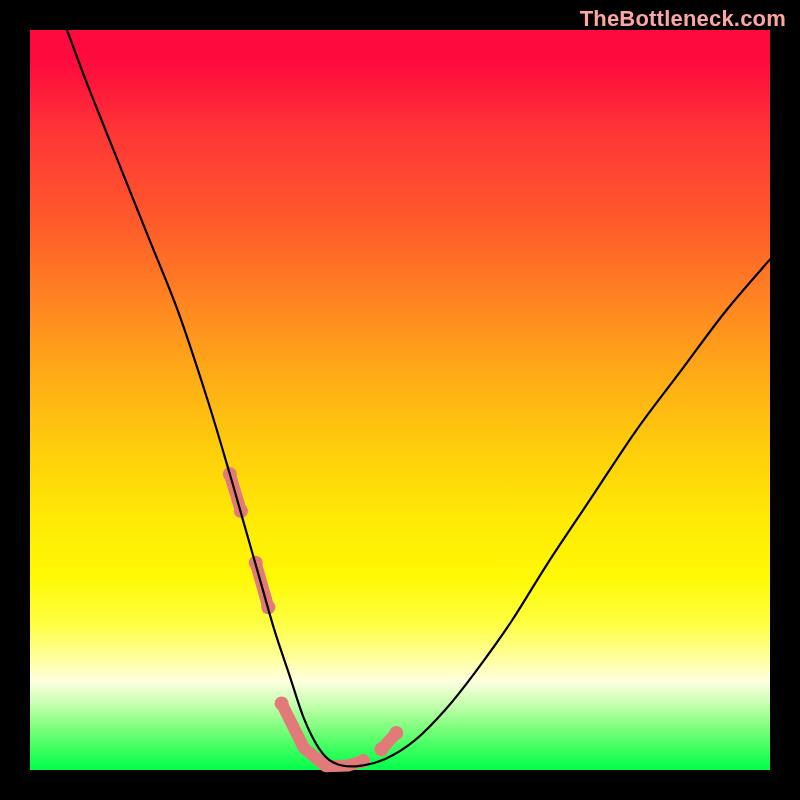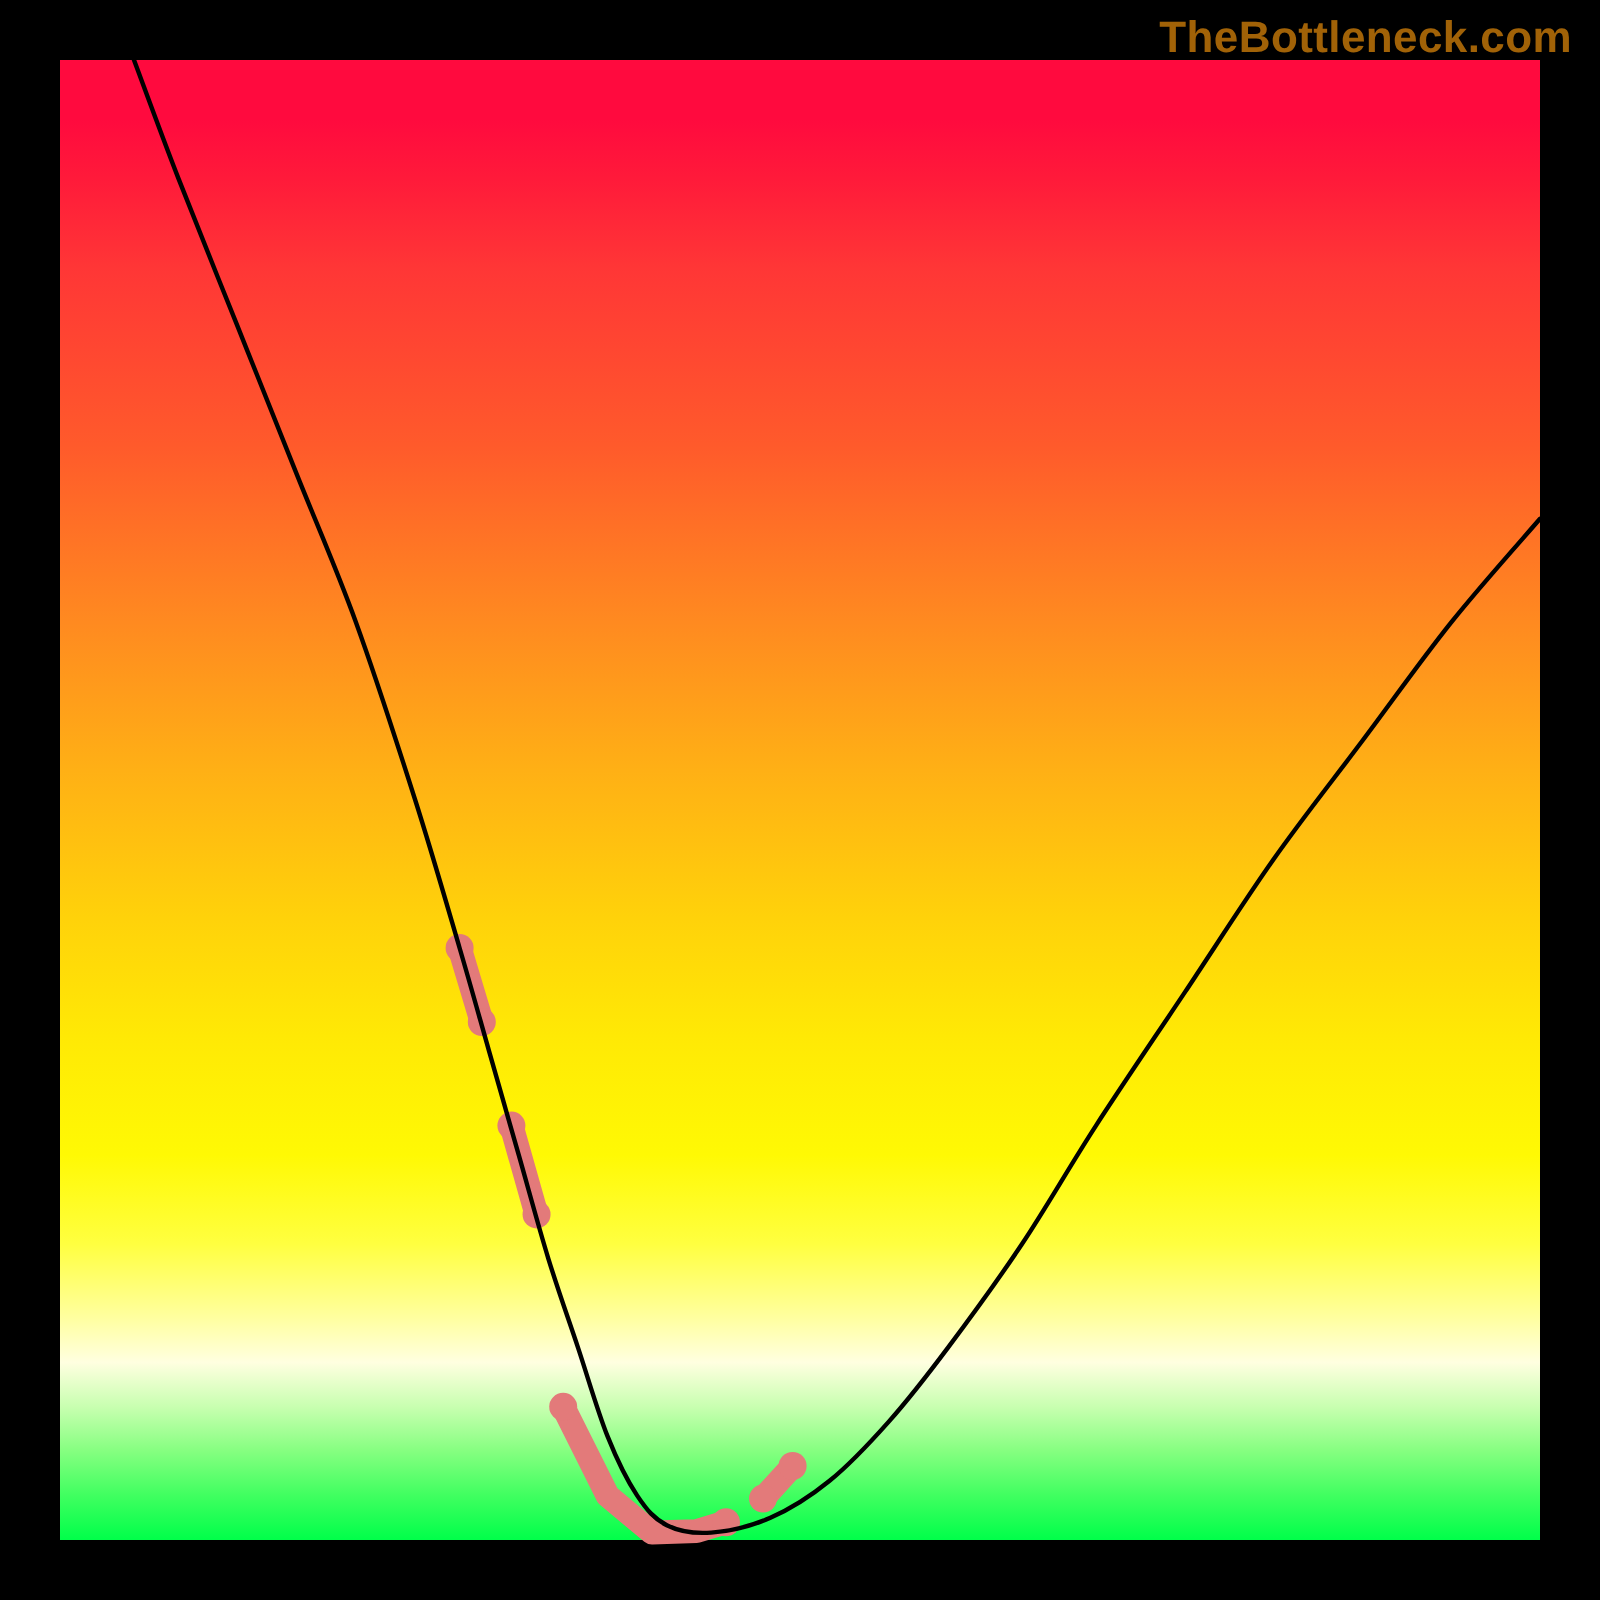--- a/index.html
+++ b/index.html
@@ -10,21 +10,21 @@
     background: #000;
     position: relative;
   }
   .watermark {
     position: absolute;
     top: 6px;
     right: 14px;
     font-family: Arial, Helvetica, sans-serif;
     font-size: 22px;
     font-weight: 600;
-    color: #a16207;
+    color: #fca5a5;
     letter-spacing: 0.2px;
   }
   .plot {
     position: absolute;
     left: 30px;
     top: 30px;
     width: 740px;
     height: 740px;
     background: linear-gradient(to bottom,
       #ff0a3e 0%,

